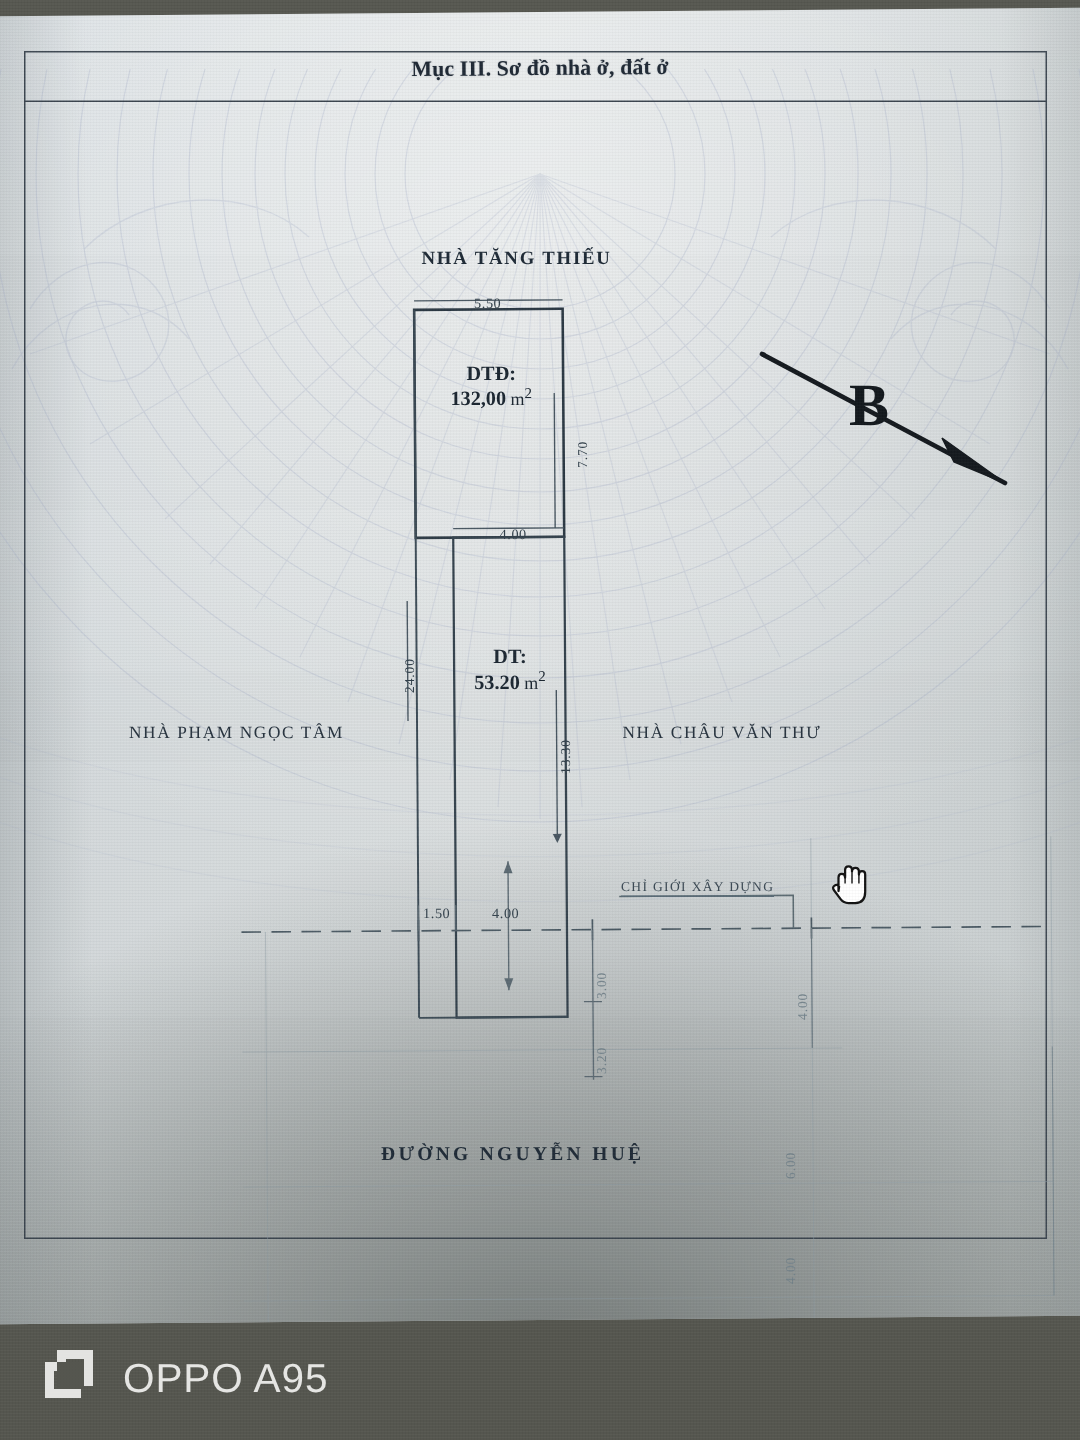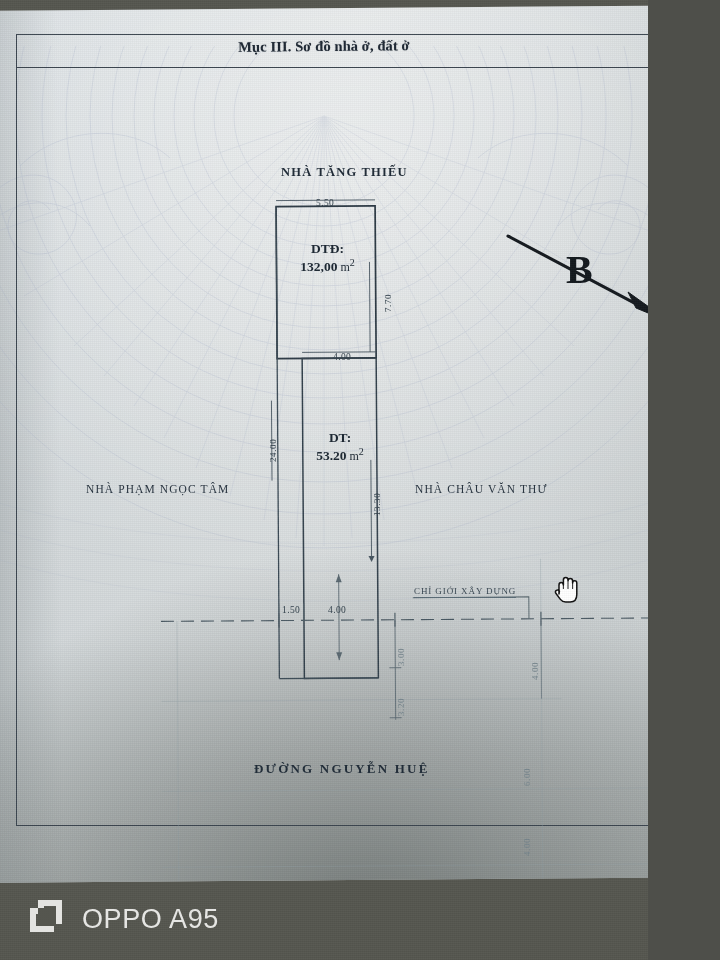--- a/index.html
+++ b/index.html
@@ -6,21 +6,21 @@
 
   html, body {
     width: 720px; height: 960px;
     background: #4e4f4a;
     font-family: "Liberation Serif", serif;
     overflow: hidden;
   }
 
   #screen {
     position: relative;
-    width: 648px; height: 960px;
+    width: 720px; height: 960px;
     overflow: hidden;
     background: #55564f;
   }
 
   
   #paper {
     position: absolute;
     left: -6px; top: 8px;
     width: 736px; height: 872px;
     background:

